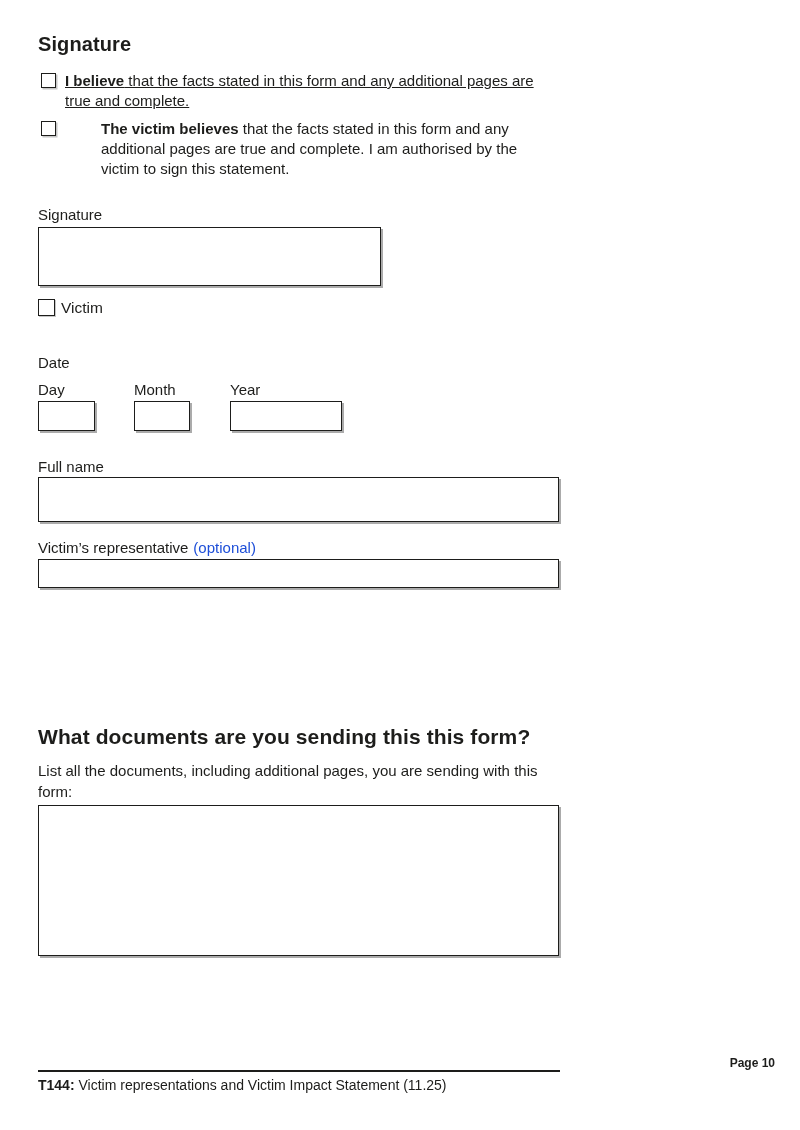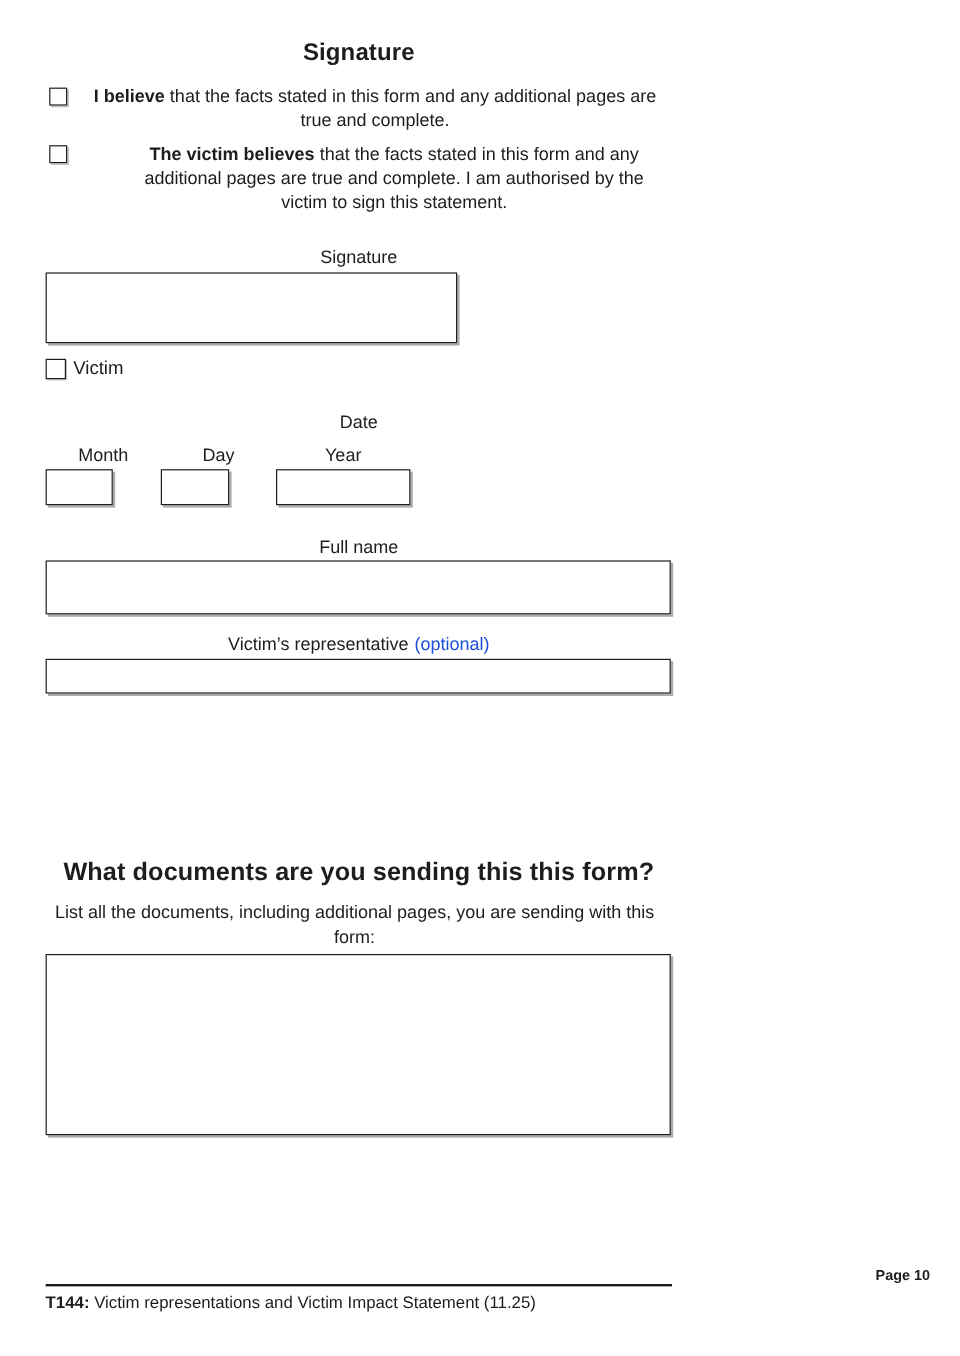--- a/index.html
+++ b/index.html
@@ -11,21 +11,20 @@
     background: #ffffff;
     font-family: "Liberation Sans", sans-serif;
     color: #1d1d1b;
     overflow: hidden;
   }
   .content {
     position: absolute;
     left: 38px;
     top: 31px;
     width: 522px;
-    text-align: center;
   }
   .h1 {
     font-size: 20px;
     font-weight: 800;
     line-height: 26px;
     margin: 0;
     letter-spacing: 0.1px;
   }
   .h1-docs {
     font-size: 21px;
@@ -43,21 +42,21 @@
     border: 1.5px solid #1d1d1b;
     box-shadow: 1.5px 1.5px 0 #c6c6c6;
     background: #fff;
     margin: 2px 0 0 3px;
   }
   .decl-text {
     margin: 0 0 0 9px;
     font-size: 15px;
     line-height: 20px;
   }
-  .decl-text.w1 { width: 495px; }
+  .decl-text.w1 { width: 495px; text-decoration: underline; }
   .decl-text.w2 { width: 455px; }
   .decl-text strong { font-weight: 700; }
   .field-label {
     font-size: 15px;
     line-height: 20px;
   }
   .sig-label { margin-top: 26px; }
   .box {
     border: 1.5px solid #1d1d1b;
     box-shadow: 2px 2px 0 #ababab;
@@ -69,21 +68,21 @@
   .opt-row.second { margin-top: 7px; }
   .cb-opt {
     flex: 0 0 auto;
     width: 17px; height: 17px;
     border: 1.5px solid #1d1d1b;
     box-shadow: 1px 1px 0 #c6c6c6;
     background: #fff;
     margin-top: -2px;
   }
   .opt-label { margin-left: 6px; font-size: 15.5px; }
-  .date-label { margin-top: 24px; }
+  .date-label { margin-top: 34px; }
   .date-row { display: flex; margin-top: 8px; }
   .date-col { display: flex; flex-direction: column; }
   .date-col.c1 { width: 96px; }
   .date-col.c2 { width: 96px; }
   .dmy-label { font-size: 15px; line-height: 18px; }
   .date-box { margin-top: 2px; height: 30px; }
   .day-box { width: 57px; }
   .month-box { width: 56px; }
   .year-box { width: 112px; }
   .fullname-label { margin-top: 26px; }
@@ -143,27 +142,27 @@
     <div class="field-label sig-label">Signature</div>
     <div class="box sig-box"></div>
 
     <div class="opt-row first">
       <div class="cb-opt"></div>
       <div class="opt-label">Victim</div>
     </div>
 
     <div class="field-label date-label">Date</div>
     <div class="date-row">
+      <div class="date-col c1">
+        <div class="dmy-label">Day</div>
+        <div class="box date-box day-box"></div>
+      </div>
       <div class="date-col c2">
         <div class="dmy-label">Month</div>
         <div class="box date-box month-box"></div>
-      </div>
-      <div class="date-col c1">
-        <div class="dmy-label">Day</div>
-        <div class="box date-box day-box"></div>
       </div>
       <div class="date-col c3">
         <div class="dmy-label">Year</div>
         <div class="box date-box year-box"></div>
       </div>
     </div>
 
     <div class="field-label fullname-label">Full name</div>
     <div class="box fullname-box"></div>
 

